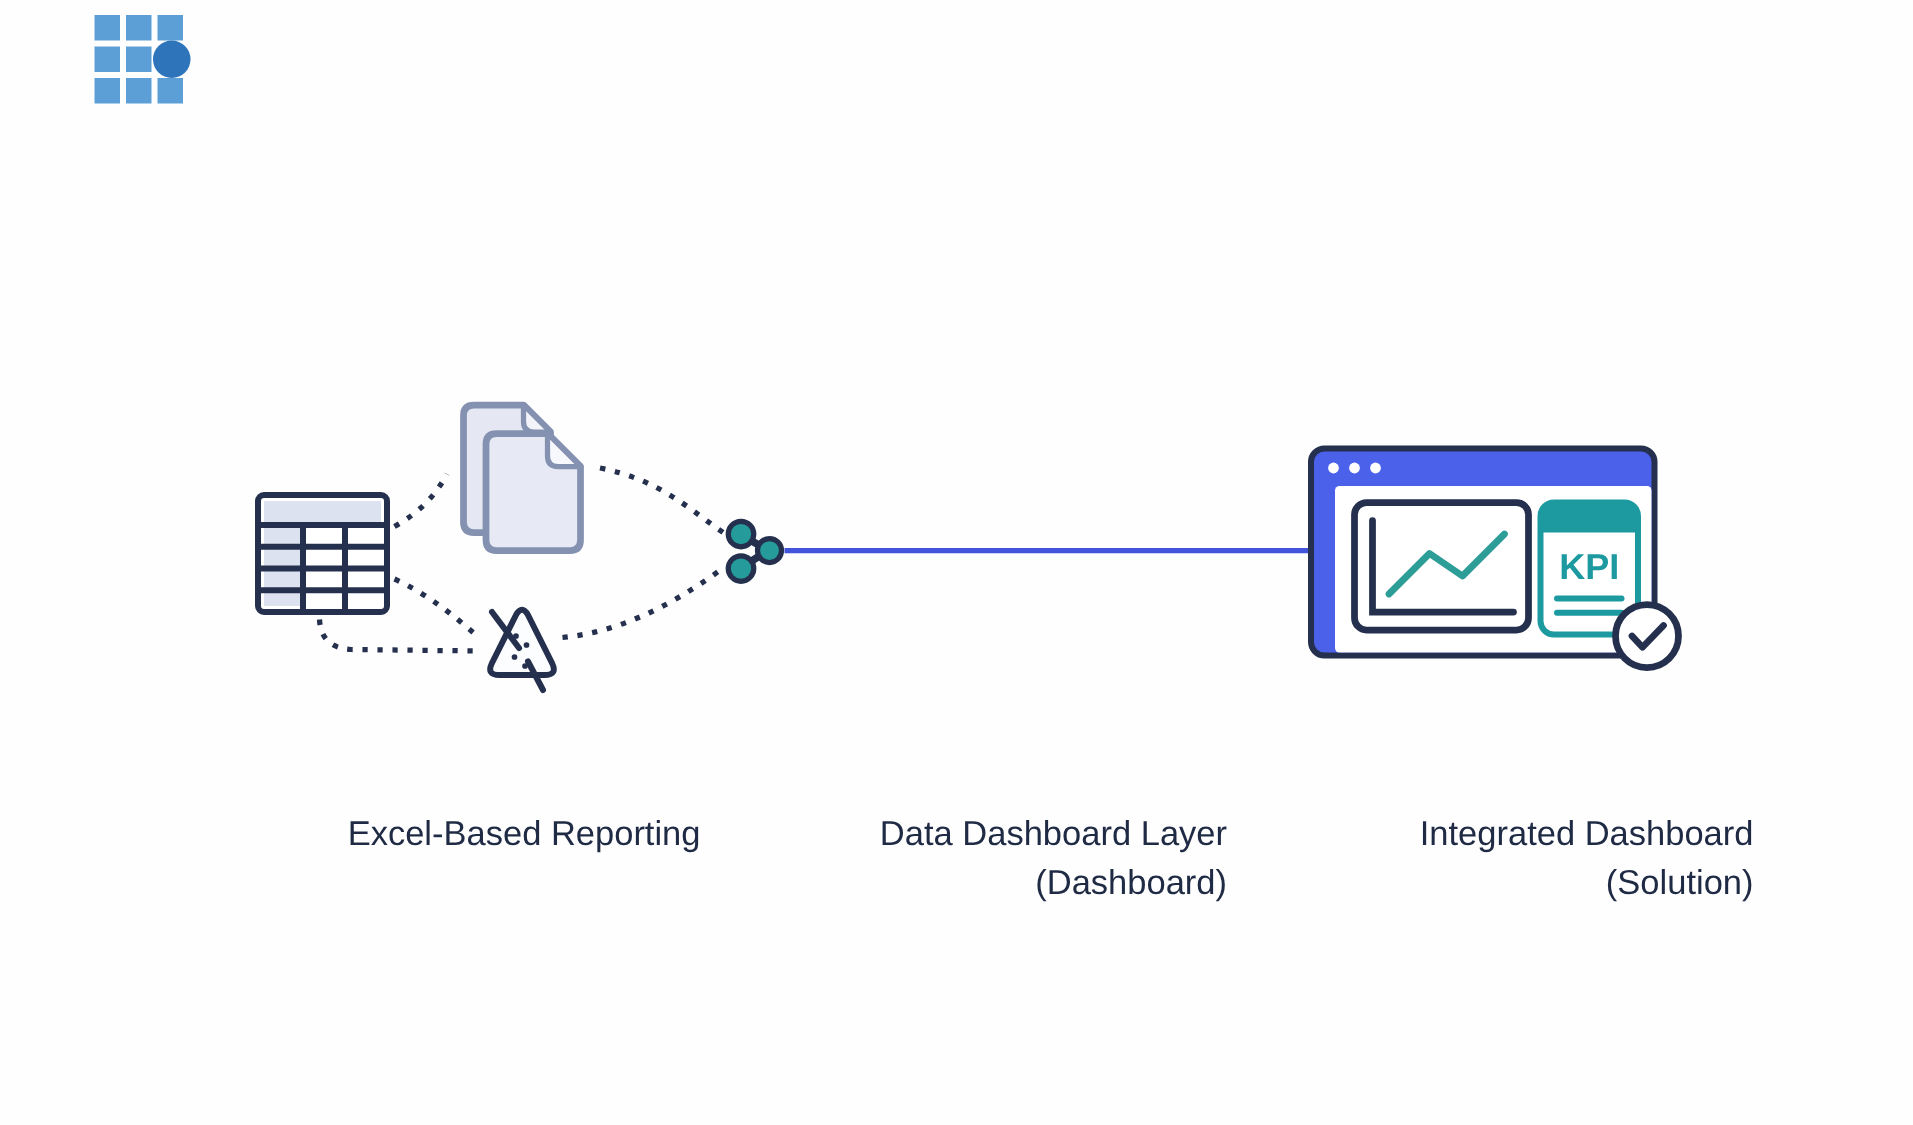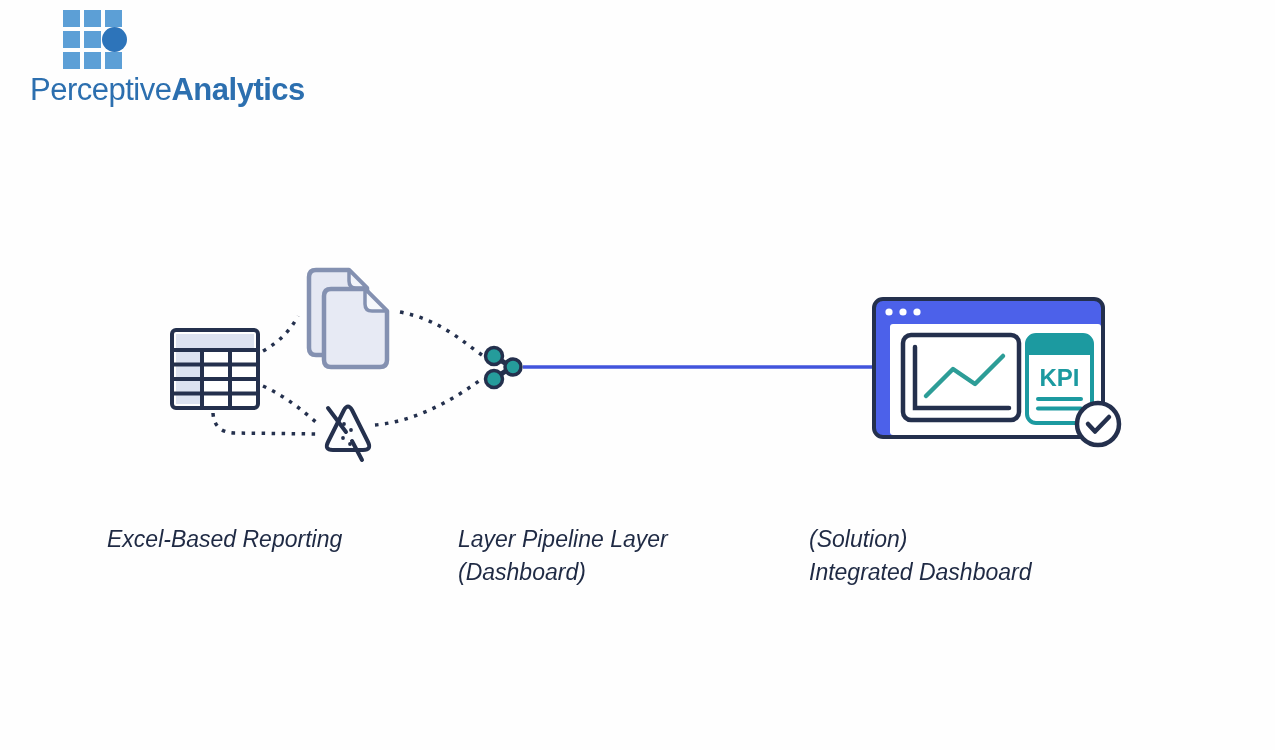--- a/index.html
+++ b/index.html
@@ -36,27 +36,26 @@
     white-space: nowrap;
   }
   .logo-text .bold { font-weight: 700; }
 
   
   svg.diagram { position: absolute; left: 0; top: 0; }
 
   
   .stage-label {
     position: absolute;
-    top: 523px;
+    top: 539px;
     width: 360px;
-    text-align: left;
+    text-align: right;
     font-size: 23px;
     line-height: 33px;
     color: #1F2A44;
-    font-style: italic;
   }
   .lbl-excel     { left: 107px; }
   .lbl-pipeline  { left: 458px; }
   .lbl-dashboard { left: 809px; }
 </style>
 </head>
 <body>
 
 <div class="logo">
   <div class="logo-grid">
@@ -64,23 +63,20 @@
     <span class="sq"></span>
     <span class="sq"></span>
     <span class="sq"></span>
     <span class="sq"></span>
     <span class="dot-cell">
         <span class="dot"></span>
       </span>
     <span class="sq"></span>
     <span class="sq"></span>
     <span class="sq"></span>
-  </div>
-  <div class="logo-text">
-    <span>Perceptive</span><span class="bold">Analytics</span>
   </div>
 </div>
 
 <svg class="diagram" width="1275" height="750" viewBox="0 0 1275 750" xmlns="http://www.w3.org/2000/svg">
 
   <g fill="none" stroke="#24304D" stroke-width="3.5" stroke-dasharray="3.5 6.5">
     <path d="M 263 351 C 279 342, 290 331, 298 316"></path>
     <path d="M 400 312 C 440 320, 459 339, 482 355"></path>
     <path d="M 263 386 C 285 396, 302 410, 317 423"></path>
     <path d="M 213 413 Q 214 432 234 433 L 320 434"></path>
@@ -157,19 +153,19 @@
       <circle cx="1098" cy="424" r="21" fill="#FFFFFF" stroke="#24304D" stroke-width="4.5"></circle>
       <path d="M1088 424 L1095 431.5 L1109 417" fill="none" stroke="#24304D" stroke-width="4.5" stroke-linecap="round" stroke-linejoin="round"></path>
     </g>
   </g>
 </svg>
 
 <div class="stage-label lbl-excel">
   <div>Excel-Based Reporting</div>
 </div>
 <div class="stage-label lbl-pipeline">
-  <div>Layer Pipeline Layer</div>
+  <div>Data Dashboard Layer</div>
   <div>(Dashboard)</div>
 </div>
 <div class="stage-label lbl-dashboard">
+  <div>Integrated Dashboard</div>
   <div>(Solution)</div>
-  <div>Integrated Dashboard</div>
 </div>
 
 </body></html>

